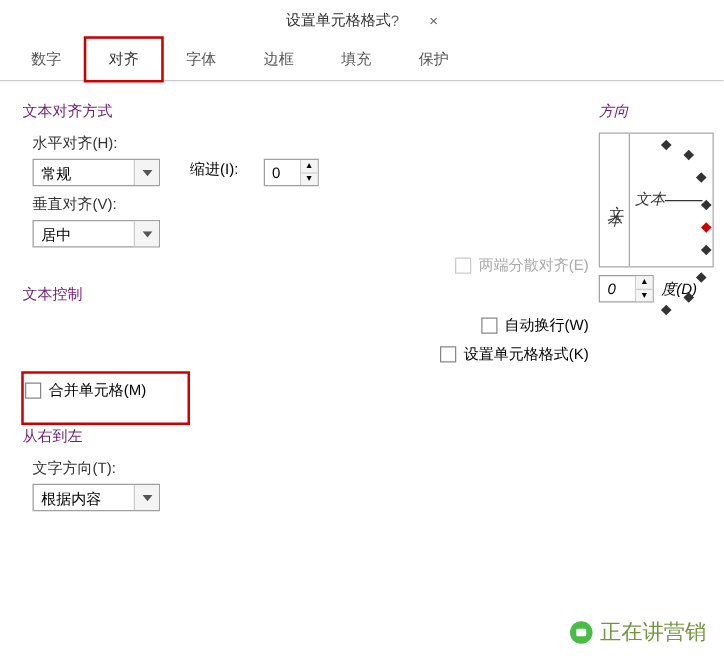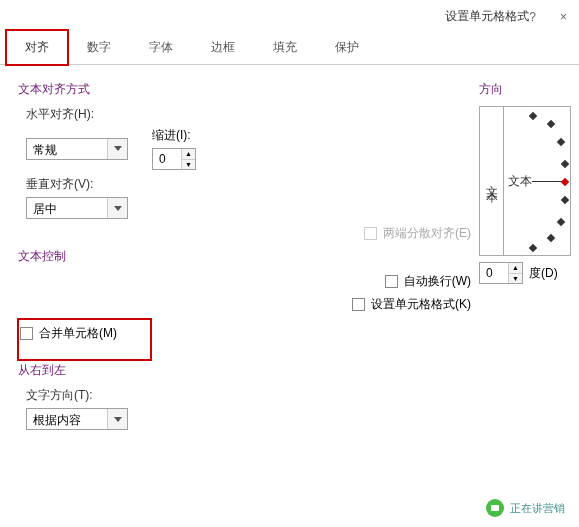--- a/index.html
+++ b/index.html
@@ -1,73 +1,73 @@
 <!DOCTYPE html>
 <html><head>
 <meta charset="utf-8">
 <style>
 * { box-sizing: border-box; font-family: "Microsoft YaHei", SimSun, sans-serif; font-size: 12px; }
 body { margin: 0; background: #fff; width: 579px; height: 527px; overflow: hidden; position: relative; }
 .dialog { background: #fff; }
-.title-bar { display: flex; align-items: center; justify-content: flex-end; padding: 8px 12px 4px; }
+.title-bar { display: flex; align-items: center; justify-content: center; padding: 8px 12px 4px; }
 .title-bar .title { color: #333; }
 .title-bar .ctrls { display: flex; gap: 24px; color: #666; font-size: 14px; }
 .tabs { display: flex; border-bottom: 1px solid #ccc; padding: 0 6px; }
 .tab { padding: 8px 18px; color: #555; cursor: pointer; border: 1px solid transparent; position: relative; top: 1px; }
 .tab.active { border: 1px solid #ccc; border-bottom: 1px solid #fff; background: #fff; color: #333; }
 .hl-red { outline: 2px solid #cc0000; outline-offset: -1px; }
 .body { display: flex; padding: 12px 8px 8px 18px; gap: 8px; }
 .left { flex: 1; }
-.right { width: 92px; }
+.right { width: 92px; font-style: italic; }
 .section-title { color: #701a75; margin: 4px 0 8px; }
 .row-label { color: #333; margin: 6px 0 4px 8px; }
 .row-ctrls { display: flex; align-items: center; gap: 24px; margin-left: 8px; }
 .combo { display: inline-flex; align-items: stretch; border: 1px solid #a0a0a0; height: 22px; background: #fff; }
 .combo .val { padding: 3px 6px; min-width: 80px; font-family: Liberation Mono, monospace; }
 .combo .arrow { width: 20px; display: flex; align-items: center; justify-content: center; border-left: 1px solid #ccc; background: #f4f4f4; }
-.indent-group { display: flex; flex-direction: column; gap: 4px; }
+.indent-group { display: flex; flex-direction: row; gap: 20px; }
 .spinner { display: inline-flex; align-items: stretch; border: 1px solid #a0a0a0; height: 22px; background: #fff; }
 .spinner .val { padding: 3px 6px; width: 28px; }
 .spinner .btns { width: 14px; display: flex; flex-direction: column; border-left: 1px solid #ccc; }
 .spinner .btns span { flex: 1; display: flex; align-items: center; justify-content: center; font-size: 7px; background: #f4f4f4; }
 .spinner .btns span:first-child { border-bottom: 1px solid #ccc; }
 .chk { display: flex; align-items: center; gap: 6px; margin: 6px 0 6px 8px; justify-content: flex-end; }
 .chk .box { width: 13px; height: 13px; border: 1px solid #888; background: #fff; }
 .chk.disabled .box { border-color: #ccc; }
 .chk.disabled span { color: #aaa; }
 .merge-wrap { display: inline-block; padding: 4px 34px 16px 2px; }
-.orient-box { border: 1px solid #aaa; height: 150px; display: flex; margin-top: 4px; }
+.orient-box { border: 1px solid #aaa; height: 108px; display: flex; margin-top: 4px; }
 .orient-left { width: 24px; border-right: 1px solid #aaa; display: flex; flex-direction: column; align-items: center; justify-content: center; gap: 4px; color: #333; }
 .orient-right { flex: 1; position: relative; }
 .diamond { width: 6px; height: 6px; background: #333; transform: rotate(45deg); position: absolute; }
 .red-diamond { background: #c00; }
 .orient-label { position: absolute; left: 4px; top: 50%; transform: translateY(-50%); font-size: 12px; color: #333; }
 .orient-line { position: absolute; left: 28px; top: 50%; width: 30px; height: 1px; background: #333; }
 .deg-row { display: flex; align-items: center; gap: 6px; margin-top: 6px; }
 .watermark { position: absolute; right: 14px; bottom: 10px; display: flex; align-items: center; gap: 6px; opacity: .8; }
 .wm-icon { width: 18px; height: 18px; border-radius: 50%; background: #1aad19; display: flex; align-items: center; justify-content: center; }
 .wm-icon::before { content: ""; width: 8px; height: 6px; background: #fff; border-radius: 1px; }
-.wm-text { color: #0f766e; font-size: 11px; }
+.wm-text { color: #4d7c0f; font-size: 17px; }
 svg { display: block; }
 </style>
 </head>
 <body>
 
 <div class="dialog">
   <div class="title-bar">
     <span class="title">设置单元格格式</span>
     <div class="ctrls">
       <span>?</span>
       <span>×</span>
     </div>
   </div>
 
   <div class="tabs">
+    <div class="tab">数字</div>
     <div class="tab active hl-red">对齐</div>
-    <div class="tab">数字</div>
     <div class="tab">字体</div>
     <div class="tab">边框</div>
     <div class="tab">填充</div>
     <div class="tab">保护</div>
   </div>
 
   <div class="body">
     <div class="left">
       <div class="section-title">文本对齐方式</div>
 

